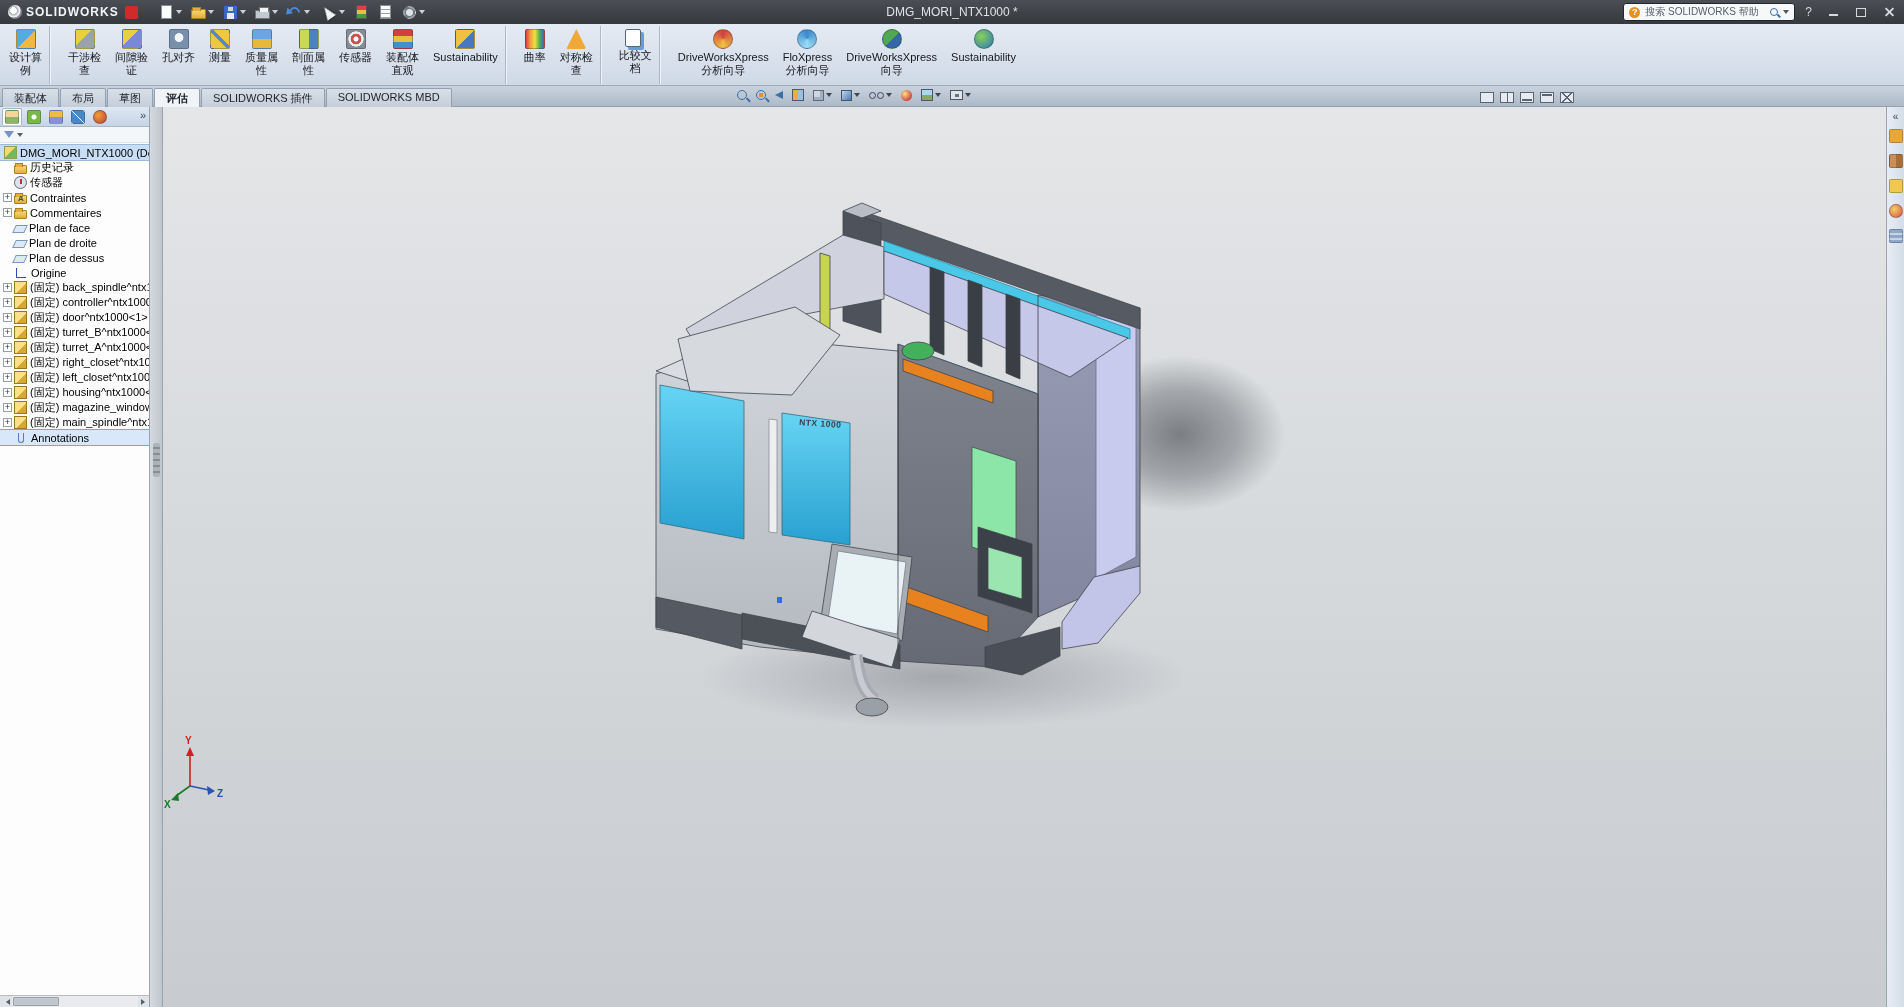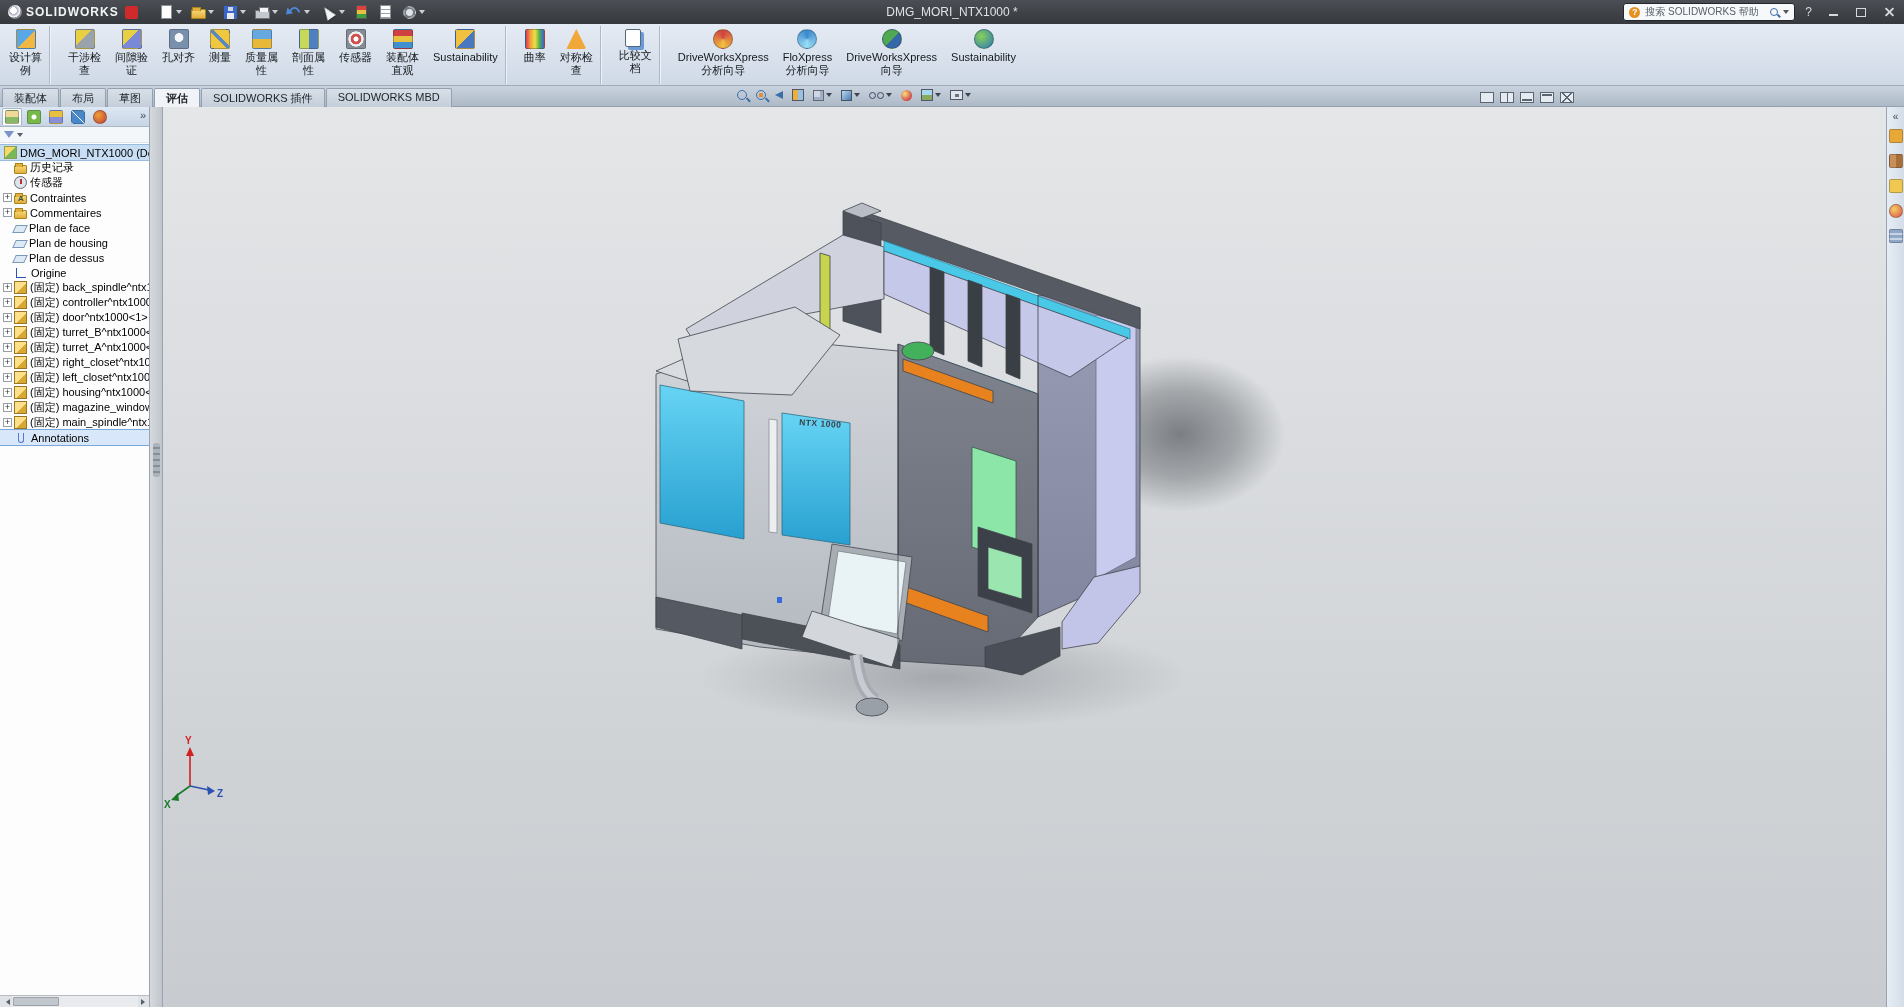--- a/index.html
+++ b/index.html
@@ -435,21 +435,21 @@
             <span class="tlabel">Commentaires</span>
           </div>
           <div class="trow ind1">
             <span class="expander"></span>
             <span class="ti plane-icon"></span>
             <span class="tlabel">Plan de face</span>
           </div>
           <div class="trow ind1">
             <span class="expander"></span>
             <span class="ti plane-icon"></span>
-            <span class="tlabel">Plan de housing</span>
+            <span class="tlabel">Plan de droite</span>
           </div>
           <div class="trow ind1">
             <span class="expander"></span>
             <span class="ti plane-icon"></span>
             <span class="tlabel">Plan de dessus</span>
           </div>
           <div class="trow ind1">
             <span class="expander"></span>
             <span class="ti origin-icon"></span>
             <span class="tlabel">Origine</span>

